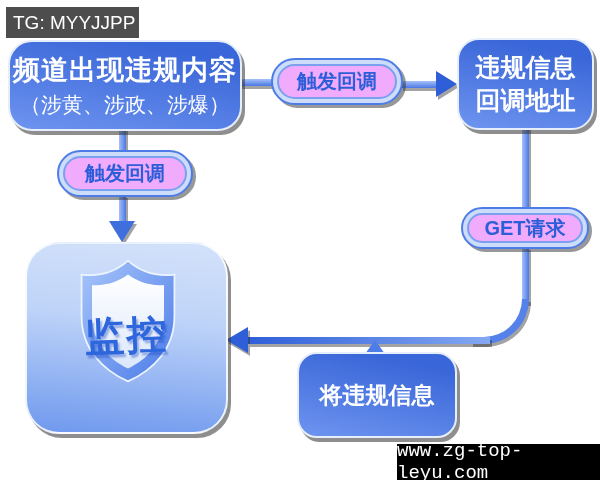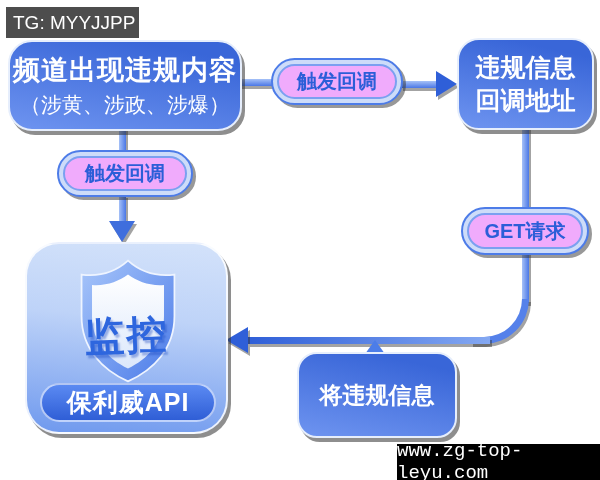--- a/index.html
+++ b/index.html
@@ -44,21 +44,21 @@
     border:2px solid #4d7ce8; border-radius:999px; padding:4px; display:flex;
     filter:drop-shadow(3px 3px 0 rgba(50,50,50,0.5));
   }
   .pill-inner {
     flex:1; background:#f0abfc; border:2px solid #7ba0f0; border-radius:999px;
     display:flex; align-items:center; justify-content:center;
     color:#2b5ed8; font-weight:bold; font-size:20px; white-space:nowrap;
   }
   .pill-top  { left:271px; top:58px;  width:132px; height:47px; }
   .pill-left { left:57px;  top:150px; width:136px; height:47px; }
-  .pill-get  { left:461px; top:207px; width:128px; height:48px;text-align:right; }
+  .pill-get  { left:461px; top:207px; width:128px; height:42px;text-align:right; }
   
   .line { position:absolute; filter:drop-shadow(2px 3px 0 rgba(50,50,50,0.45)); }
   .h-grad { background:linear-gradient(180deg,#a6c1f7,#4a77e6); }
   .v-grad { background:linear-gradient(90deg,#a6c1f7,#4a77e6); }
   .l-top-stub      { left:240px; top:79px;  width:33px;  height:7px; }
   .l-top-arrowline { left:401px; top:81px;  width:37px;  height:7px; }
   .tri-right { left:436px; top:71px; width:0; height:0;
     border-top:13px solid transparent; border-bottom:13px solid transparent;
     border-left:21px solid #2f5fd8; }
   .l-left-stub1 { left:119px; top:127px; width:7px; height:26px; }
@@ -152,20 +152,19 @@
         </linearGradient>
         <linearGradient id="face" x1="0" y1="0" x2="0" y2="1">
           <stop offset="0" stop-color="#ffffff"></stop>
           <stop offset="1" stop-color="#dbe7fb"></stop>
         </linearGradient>
       </defs>
       <path d="M50,4 C60,13 74,18 90,16 L90,52 C90,80 72,98 50,108 C28,98 10,80 10,52 L10,16 C26,18 40,13 50,4 Z" fill="url(#rim)" stroke="#eef4ff" stroke-width="1.5"></path>
       <path d="M50,16 C58,22 69,26 81,25 L81,52 C81,74 67,89 50,97 C33,89 19,74 19,52 L19,25 C31,26 42,22 50,16 Z" fill="url(#face)"></path>
     </svg>
     <div class="shield-text">监控</div>
-    <div class="api-pill">保利威API</div>
   </div>
 
   <div class="badge">TG: MYYJJPP</div>
 
   <div class="watermark">www.zg-top-leyu.com</div>
 
 </div>
 
 </body></html>

